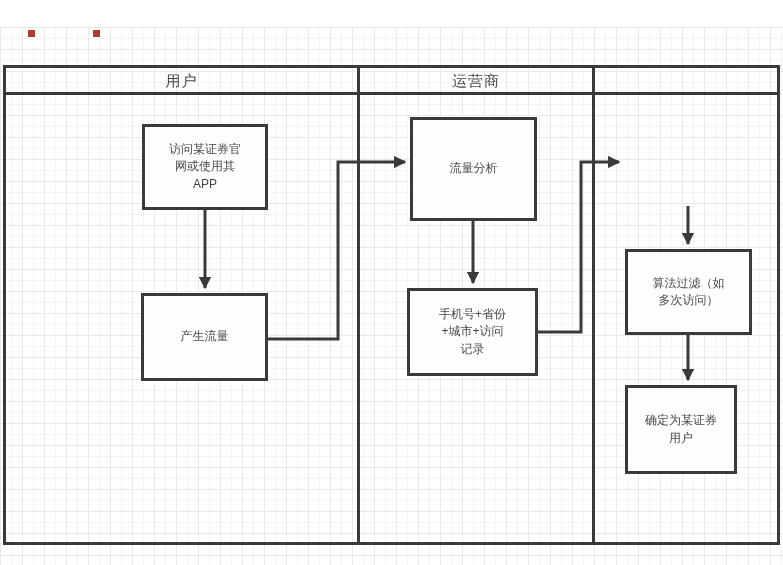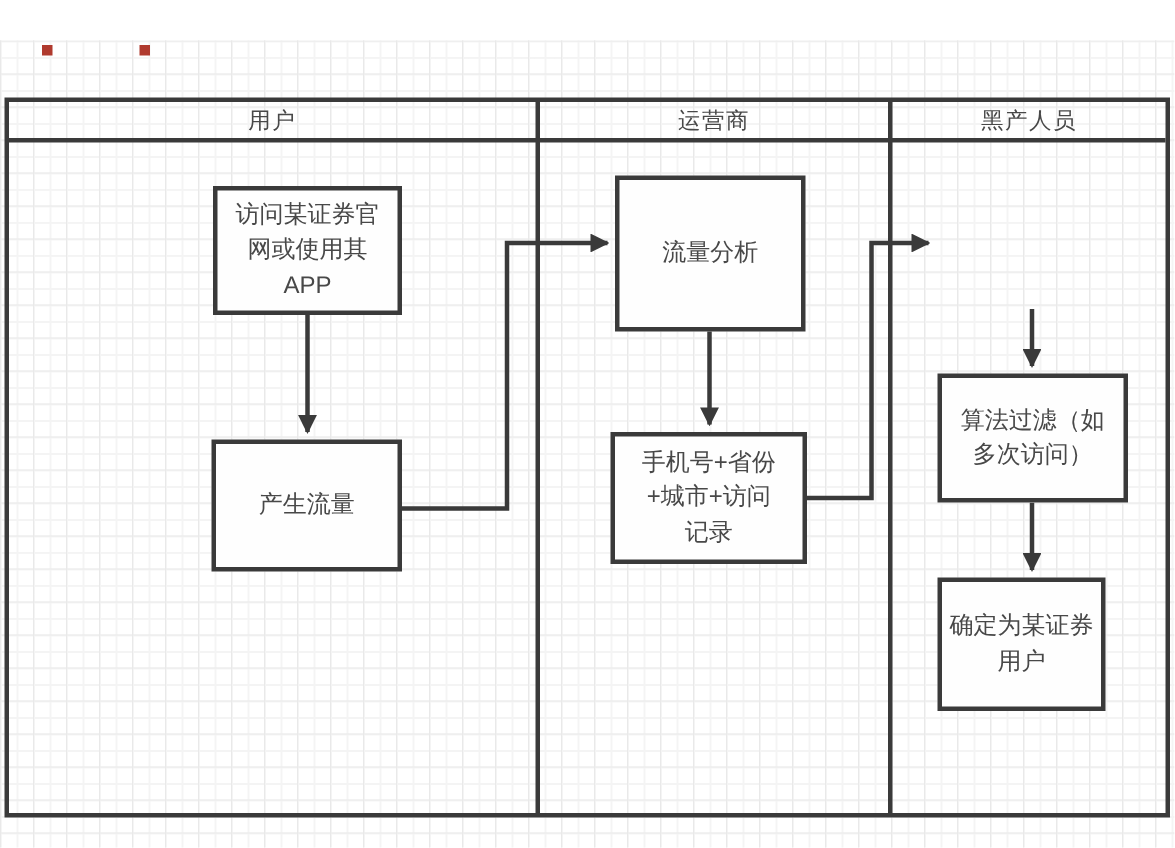--- a/index.html
+++ b/index.html
@@ -49,21 +49,21 @@
     font-size: 15px; color: var(--text);
     letter-spacing: 1px;
   }
   .node {
     position: absolute;
     background: var(--box-fill);
     border: 3px solid var(--line);
     box-sizing: border-box;
     display: flex; align-items: center; justify-content: center;
     text-align: center;
-    font-size: 16px; line-height: 1.45;
+    font-size: 12px; line-height: 1.45;
     color: var(--text);
     white-space: pre-line;
     padding: 2px 4px;
   }
   svg.connectors {
     position: absolute; left: 0; top: 0;
     pointer-events: none;
   }
   svg.connectors path.flow {
     fill: none;
@@ -79,21 +79,20 @@
 
   <span class="red-mark" style="left:28px; top:3px;"></span>
   <span class="red-mark" style="left:93px; top:3px;"></span>
 
   <div class="frame">
     <div class="header-sep"></div>
     <div class="vdiv" style="left:351px;"></div>
     <div class="vdiv" style="left:586px;"></div>
     <div class="lane-title" style="left:0; width:351px;">用户</div>
     <div class="lane-title" style="left:354px; width:232px;">运营商</div>
-    <div class="lane-title" style="left:589px; width:182px;">黑产人员</div>
   </div>
 
   <svg class="connectors" width="783" height="565" viewBox="0 0 783 565">
     <defs>
       <marker id="ah" viewBox="0 0 10 10" refX="9" refY="5" markerWidth="4.2" markerHeight="4.2" orient="auto-start-reverse">
         <path class="arrowhead" d="M 0 0 L 10 5 L 0 10 z"></path>
       </marker>
     </defs>
     <path class="flow" d="M 205 183 L 205 261" marker-end="url(#ah)"></path>
     <path class="flow" d="M 268 312 L 338 312 L 338 135 L 405 135" marker-end="url(#ah)"></path>

